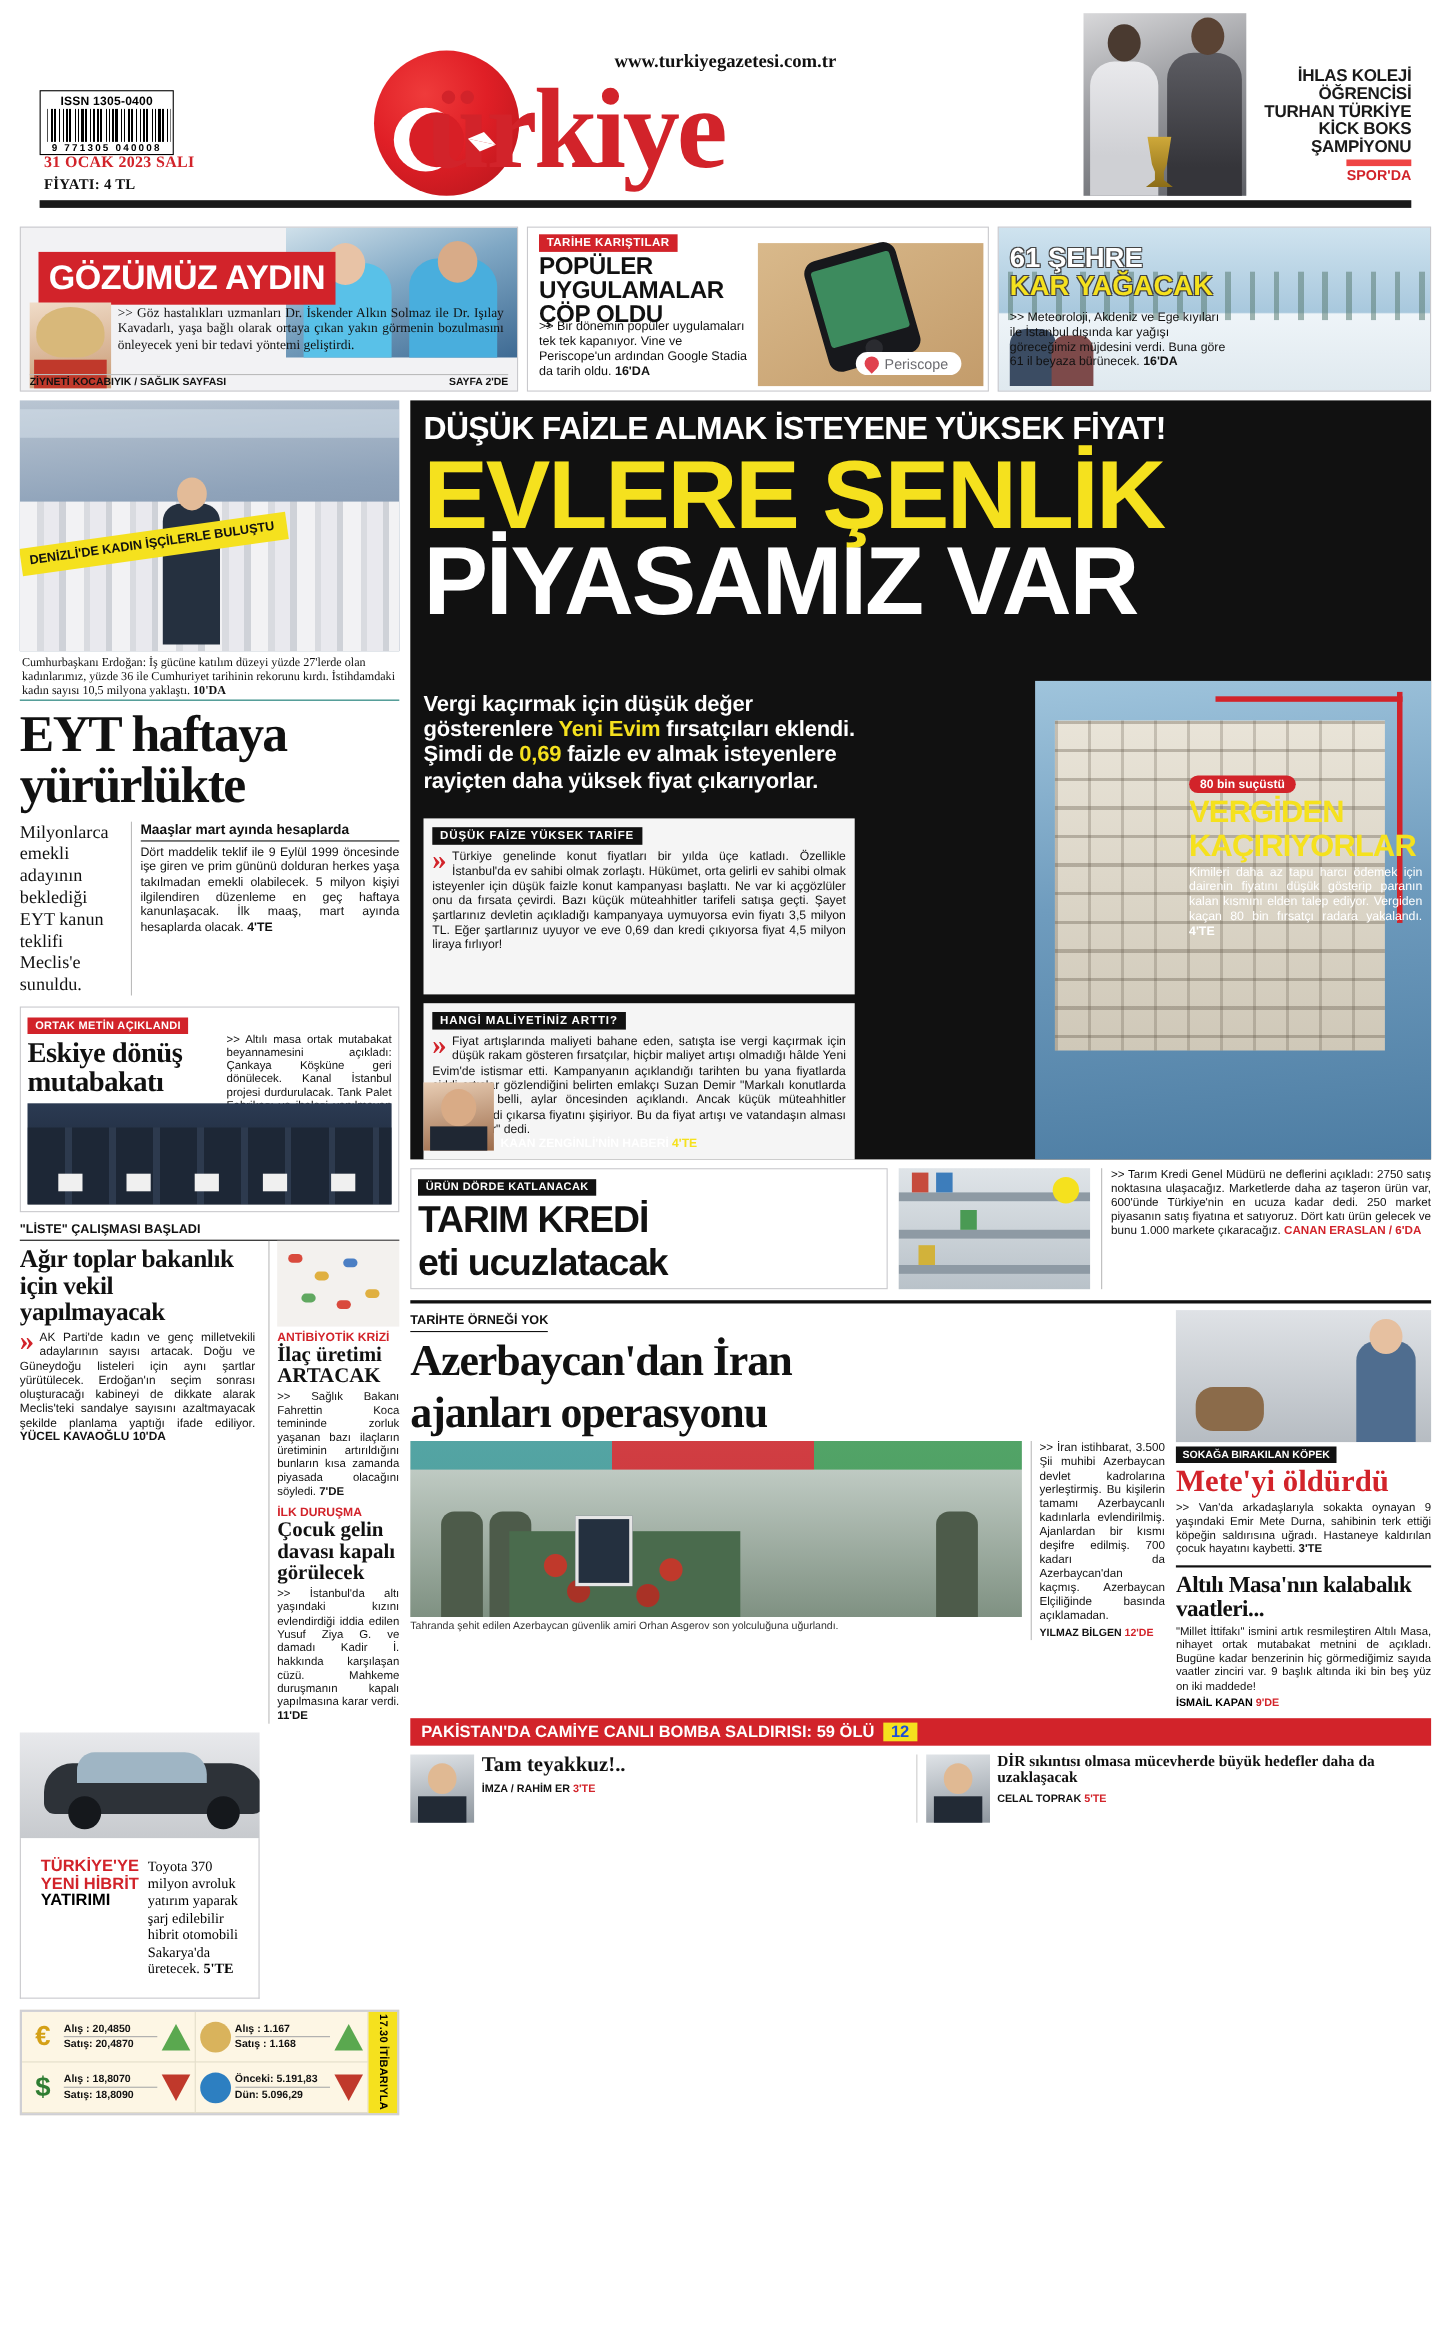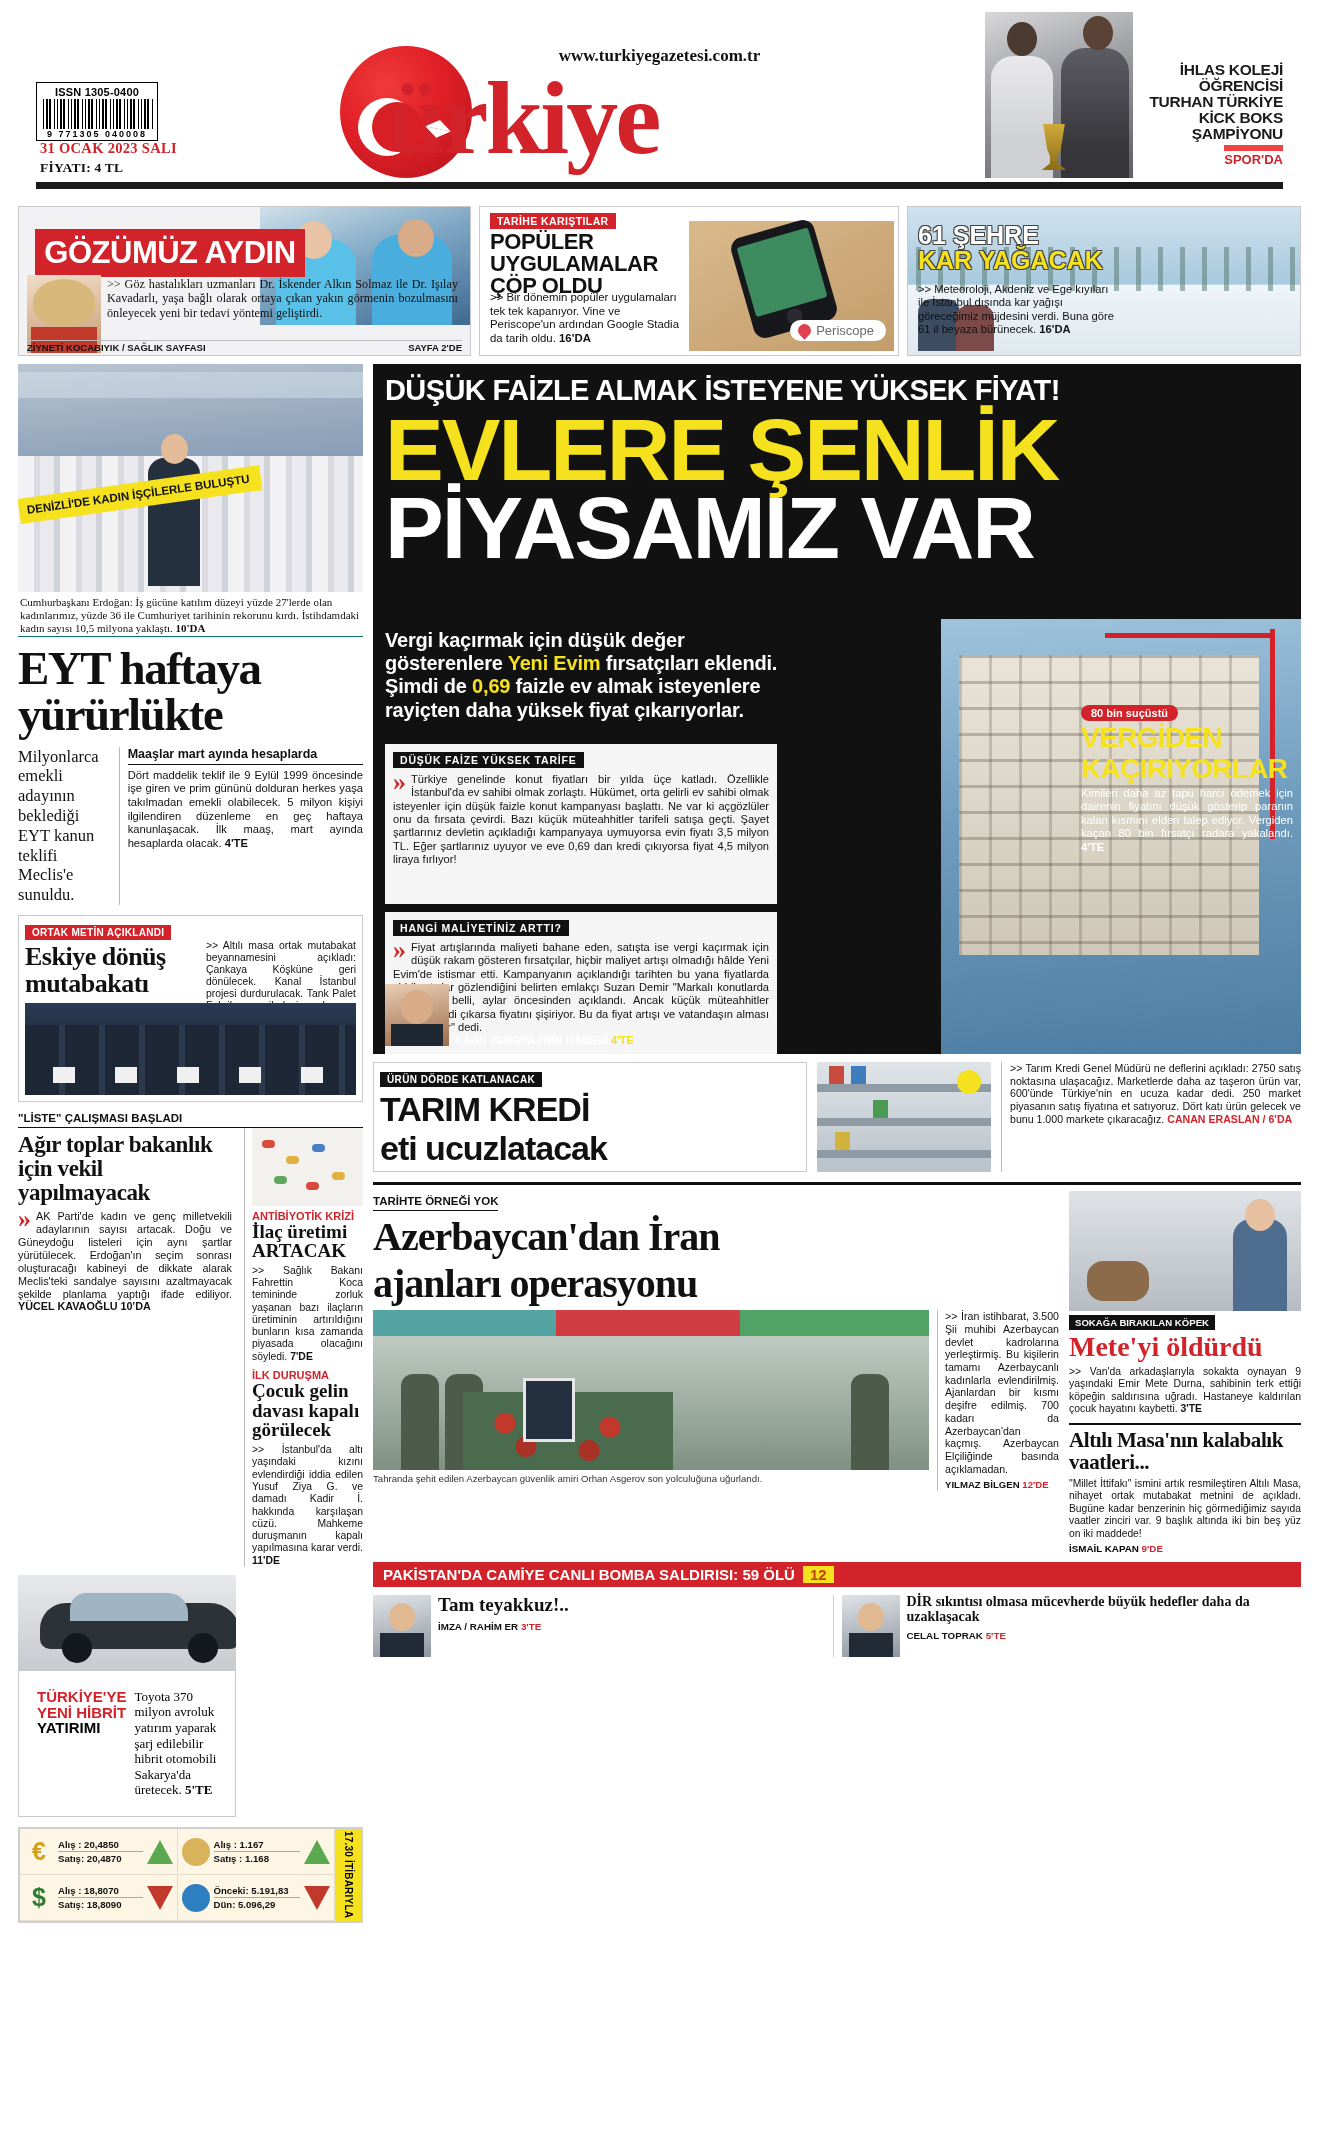--- a/index.html
+++ b/index.html
@@ -102,21 +102,21 @@
   .pz2 .head { position:absolute; left:10px; top:24px; width:190px;
     font-family:"Liberation Sans",sans-serif; font-weight:bold; font-size:22px; line-height:1.0; color:#111; letter-spacing:-.4px;}
   .pz2 .body { position:absolute; left:10px; top:84px; width:196px;
     font-family:"Liberation Sans",sans-serif; font-size:11.4px; line-height:1.2; color:#111;}
   .pz2 .phonePhoto { position:absolute; right:4px; top:14px; width:205px; height:130px;
     background: linear-gradient(150deg,#d9b98b 0%, #c39c6b 100%); }
   .pz2 .phone { position:absolute; left:52px; top:6px; width:86px; height:104px; background:#17181c;
     border-radius:12px; transform: rotate(-16deg); }
   .pz2 .phone .scr{position:absolute;left:6px;top:9px;right:6px;height:72px;background:#3d8b5e;border-radius:3px;}
   .pz2 .phone .hm{position:absolute;left:50%;bottom:5px;transform:translateX(-50%);width:16px;height:16px;border-radius:50%;background:#2a2b30;}
-  .pz2 .perislab { position:absolute; right:8px; bottom:10px; background:#fff; border-radius:16px;
+  .pz2 .perislab { position:absolute; right:20px; bottom:10px; background:#fff; border-radius:16px;
     padding:3px 12px 3px 8px; display:flex; align-items:center; gap:5px; }
   .pz2 .perislab span { font-family:"Liberation Sans",sans-serif; font-size:13px; color:#6b6b70; }
   .pin { width:13px;height:13px;border-radius:50% 50% 50% 0;background:#e0414e;transform:rotate(-45deg);}
 
   .pz3 .snowPhoto { position:absolute; right:0; top:0; width:100%; height:100%;
     background: linear-gradient(180deg,#cfe3ef 0%,#a8c8dd 52%,#eef4f8 53%,#dfe9ef 100%); }
   .pz3 .trees { position:absolute; left:0; right:0; top:40px; height:44px;
     background: repeating-linear-gradient(to right, transparent 0 8px, #5a7d74 8px 13px, transparent 13px 22px); opacity:.55;}
   .pz3 .ppl { position:absolute; left:10px; bottom:4px; width:42px; height:52px; background:#3b4c63; border-radius:14px 14px 0 0;}
   .pz3 .ppl2 { position:absolute; left:48px; bottom:4px; width:38px; height:46px; background:#7d4a4a; border-radius:13px 13px 0 0;}
@@ -315,21 +315,21 @@
   .mete-b { font-family:"Liberation Sans",sans-serif; font-size:10.4px; line-height:1.2; color:#111; margin-top:4px; text-align:justify;}
   .altili-box { border-top:2px solid #111; margin-top:8px; padding-top:5px;}
   .altili-h { font-family:"Liberation Serif",serif; font-weight:bold; font-size:21px; line-height:1.04; color:#111; letter-spacing:-.4px;}
   .altili-b { font-family:"Liberation Sans",sans-serif; font-size:10.3px; line-height:1.2; color:#111; margin-top:4px; text-align:justify;}
   .altili-by { font-family:"Liberation Sans",sans-serif; font-weight:bold; font-size:9.8px; margin-top:3px;}
   .altili-by .pg { color:#d2232a; }
 
   
   .redbar { background:#d2232a; color:#fff; font-family:"Liberation Sans",sans-serif; font-weight:bold;
     font-size:15px; padding:4px 10px; margin-top:8px; display:flex; align-items:center; gap:8px;}
-  .redbar .cnt { background:#f5e11e; color:#c2410c; padding:0 7px;text-align:right; }
+  .redbar .cnt { background:#f5e11e; color:#1d4ed8; padding:0 7px;text-align:right; }
 
   
   .colms { display:flex; gap:8px; margin-top:8px; }
   .colm { flex:1 1 0; display:flex; gap:7px; align-items:flex-start; border-right:1px solid #ccc; padding-right:7px;}
   .colm:last-child { border-right:none; }
   .colm .ph { flex:0 0 58px; height:62px; background: linear-gradient(170deg,#dfe3e7,#8e969e); position:relative;}
   .colm .ph .hd{position:absolute;left:16px;top:8px;width:26px;height:28px;border-radius:50%;background:#e0b993;}
   .colm .ph .bd{position:absolute;left:7px;bottom:0;width:44px;height:24px;background:#222a35;}
   .colm .tt { font-family:"Liberation Serif",serif; font-weight:bold; font-size:19px; line-height:1.05; color:#111;}
   .colm .nm { font-family:"Liberation Sans",sans-serif; font-weight:bold; font-size:9.8px; margin-top:6px; color:#111;}

